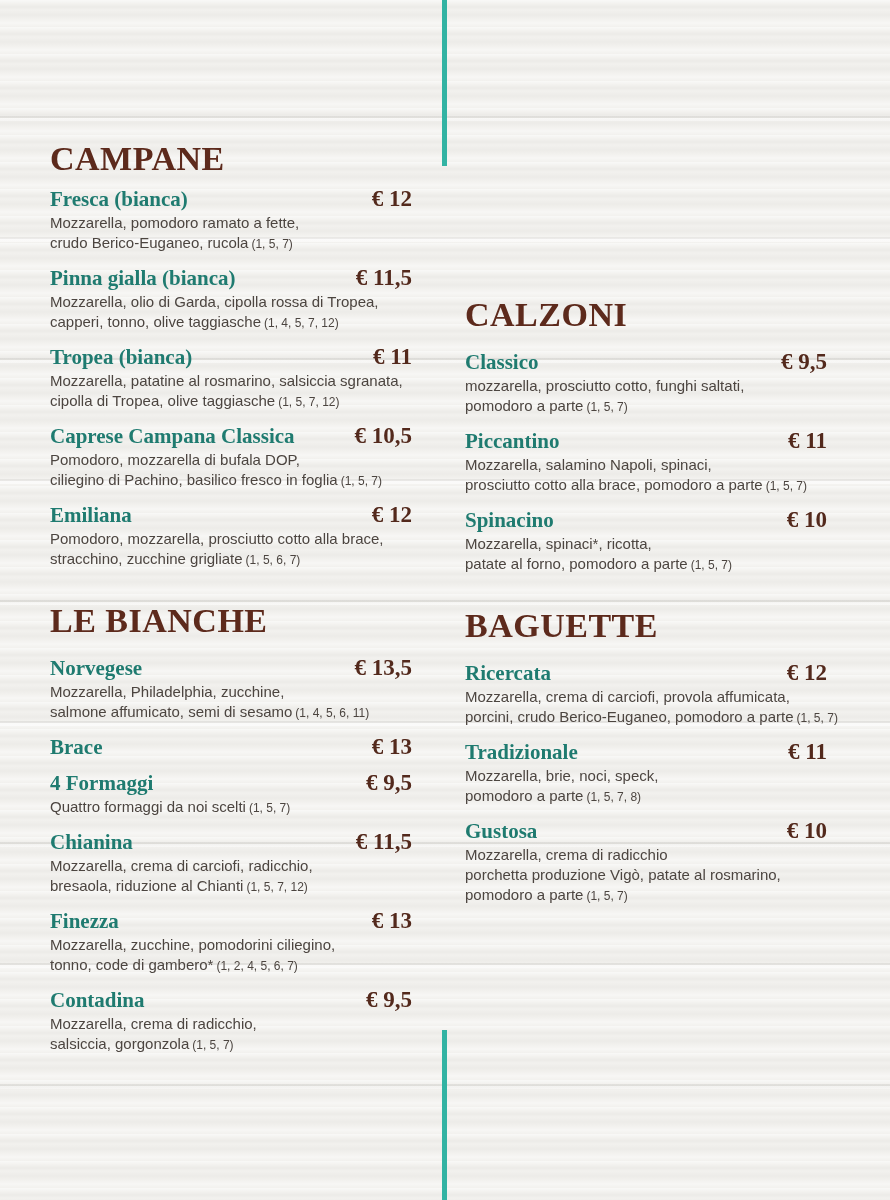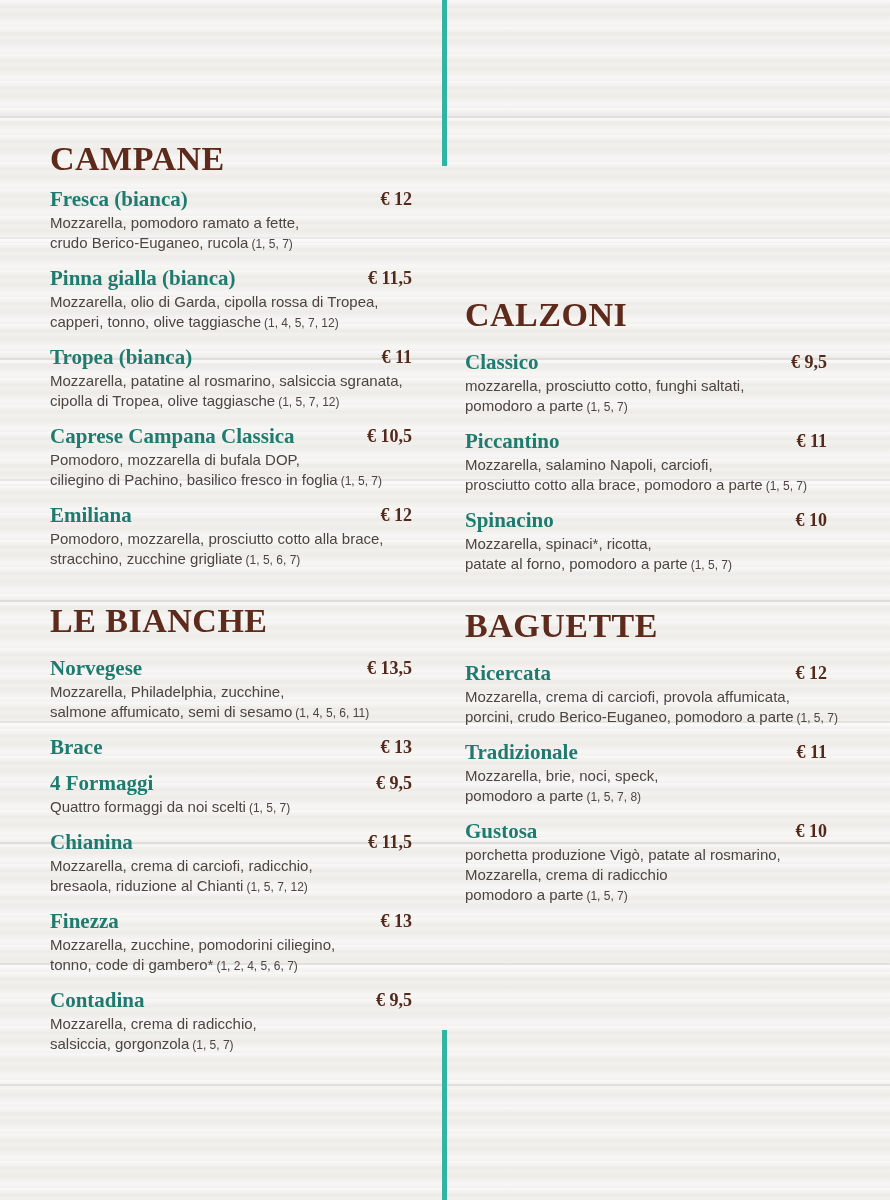--- a/index.html
+++ b/index.html
@@ -45,21 +45,21 @@
     margin:0 0 19px 0;
   }
   .menu-item{margin-bottom:12px;}
   .item-head{display:flex;justify-content:space-between;align-items:center;}
   .item-name{
     font-family:"Liberation Serif", serif;font-weight:bold;
     font-size:21px;line-height:24px;color:var(--itemname);
   }
   .item-price{
     font-family:"Liberation Serif", serif;font-weight:bold;
-    font-size:18px;line-height:24px;color:var(--price);white-space:nowrap;
+    font-size:23px;line-height:24px;color:var(--price);white-space:nowrap;
   }
   .item-desc{font-size:15px;line-height:20px;color:var(--desc);margin-top:2px;}
   .desc-line{white-space:nowrap;}
   .allergens{font-size:12px;margin-left:3px;color:var(--desc);}
 </style>
 </head>
 <body>
 
 <div class="accent-line top"></div>
 <div class="accent-line bottom"></div>
@@ -189,21 +189,21 @@
           <div class="desc-line"><span class="line-text">mozzarella, prosciutto cotto, funghi saltati,</span></div>
           <div class="desc-line"><span class="line-text">pomodoro a parte</span><span class="allergens">(1, 5, 7)</span></div>
         </div>
       </div>
       <div class="menu-item">
         <div class="item-head">
           <span class="item-name">Piccantino</span>
           <span class="item-price">€ 11</span>
         </div>
         <div class="item-desc">
-          <div class="desc-line"><span class="line-text">Mozzarella, salamino Napoli, carciofi,</span></div>
+          <div class="desc-line"><span class="line-text">Mozzarella, salamino Napoli, spinaci,</span></div>
           <div class="desc-line"><span class="line-text">prosciutto cotto alla brace, pomodoro a parte</span><span class="allergens">(1, 5, 7)</span></div>
         </div>
       </div>
       <div class="menu-item">
         <div class="item-head">
           <span class="item-name">Spinacino</span>
           <span class="item-price">€ 10</span>
         </div>
         <div class="item-desc">
           <div class="desc-line"><span class="line-text">Mozzarella, spinaci*, ricotta,</span></div>
@@ -232,19 +232,19 @@
           <div class="desc-line"><span class="line-text">Mozzarella, brie, noci, speck,</span></div>
           <div class="desc-line"><span class="line-text">pomodoro a parte</span><span class="allergens">(1, 5, 7, 8)</span></div>
         </div>
       </div>
       <div class="menu-item">
         <div class="item-head">
           <span class="item-name">Gustosa</span>
           <span class="item-price">€ 10</span>
         </div>
         <div class="item-desc">
+          <div class="desc-line"><span class="line-text">Mozzarella, crema di radicchio</span></div>
           <div class="desc-line"><span class="line-text">porchetta produzione Vigò, patate al rosmarino,</span></div>
-          <div class="desc-line"><span class="line-text">Mozzarella, crema di radicchio</span></div>
           <div class="desc-line"><span class="line-text">pomodoro a parte</span><span class="allergens">(1, 5, 7)</span></div>
         </div>
       </div>
     </section>
   </div>
 
 </body></html>

